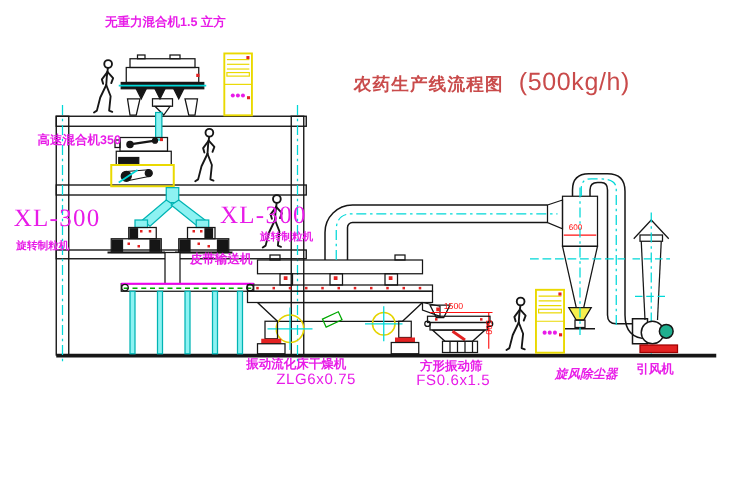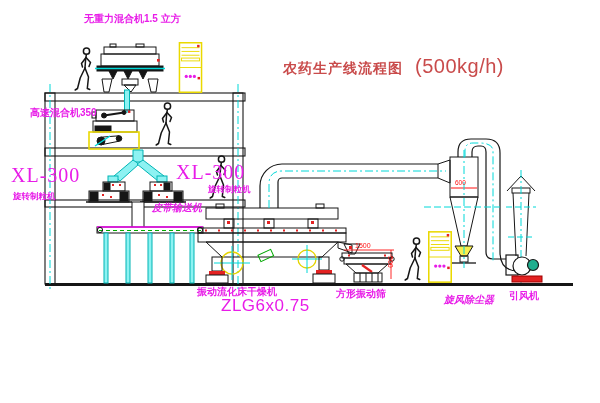--- a/index.html
+++ b/index.html
@@ -3,21 +3,21 @@
 <meta charset="utf-8">
 <style>
   html,body{margin:0;padding:0;background:#fff;}
   #stage{position:relative;width:600px;height:403px;background:#ffffff;overflow:hidden;
          font-family:"Liberation Sans","DejaVu Sans",sans-serif;}
   #stage svg{position:absolute;left:0;top:0;}
   .lbl{position:absolute;white-space:nowrap;line-height:1;}
   .mag{color:#e81ce8;}
   .mag-sm{font-size:10px;font-weight:700;}
   .mag-big{font-size:20px;font-weight:400;letter-spacing:1px;font-family:Liberation Serif, serif;}
-  .mag-mod{font-size:17px;font-weight:400;letter-spacing:.5px;}
+  .mag-mod{font-size:12px;font-weight:400;letter-spacing:.5px;}
   .title-row{display:flex;align-items:baseline;gap:3px;color:#c94b4b;}
   .title-cn{font-size:14px;font-weight:700;letter-spacing:1px;}
   .title-cap{font-size:20px;font-weight:400;letter-spacing:.5px;}
   .dim{color:#ff1111;font-size:7px;font-weight:400;}
   .rot90{transform:rotate(90deg);transform-origin:left top;}
 </style>
 </head>
 <body>
 
 <div id="stage">
@@ -278,26 +278,27 @@
 
 <div class="lbl mag mag-sm" style="left:84px;top:14px;">无重力混合机1.5 立方</div>
 <div class="lbl mag mag-sm" style="left:30px;top:108px;text-align:right;">高速混合机350</div>
 
 <div class="lbl mag mag-big" style="left:11px;top:165px;">XL-300</div>
 <div class="lbl mag mag-sm" style="left:13px;top:192px;font-size:8.5px;">旋转制粒机</div>
 
 <div class="lbl mag mag-big" style="left:176px;top:162px;">XL-300</div>
 <div class="lbl mag mag-sm" style="left:180px;top:185px;font-size:8.5px;margin-left:28px;">旋转制粒机</div>
 
-<div class="lbl mag mag-sm" style="left:152px;top:203px;font-style:italic;">皮带输送机</div>
+<div class="lbl mag mag-sm" style="left:152px;top:203px;">皮带输送机</div>
 
 <div class="lbl mag mag-sm" style="left:197px;top:287px;">振动流化床干燥机</div>
 <div class="lbl mag mag-mod" style="left:221px;top:297px;">ZLG6x0.75</div>
 
 <div class="lbl mag mag-sm" style="left:336px;top:289px;">方形振动筛</div>
+<div class="lbl mag mag-mod" style="left:333px;top:298px;">FS0.6x1.5</div>
 
 <div class="lbl mag mag-sm" style="left:444px;top:295px;font-style:italic;">旋风除尘器</div>
 <div class="lbl mag mag-sm" style="left:509px;top:291px;">引风机</div>
 
 <div class="lbl dim" style="left:355px;top:242px;">1500</div>
 <div class="lbl dim rot90" style="left:394px;top:256px;">500</div>
 <div class="lbl dim" style="left:455px;top:180px;font-size:6.5px;">600</div>
 
 </div>
 

